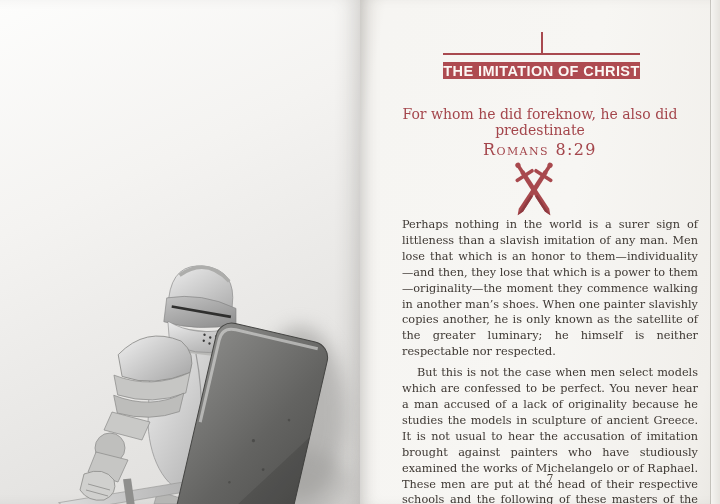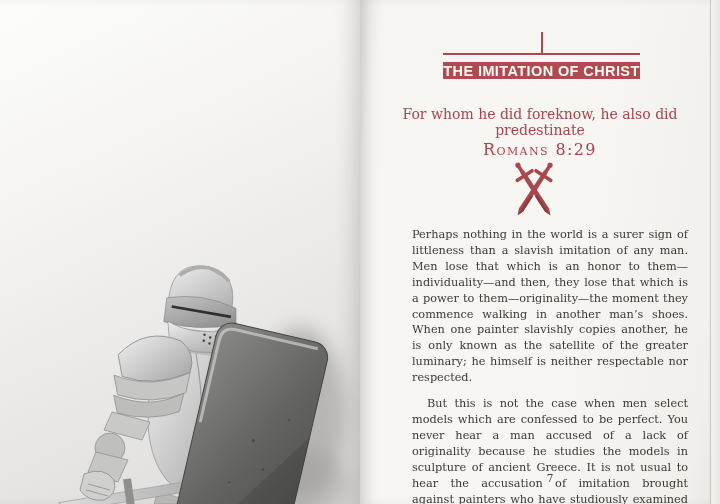--- a/index.html
+++ b/index.html
@@ -73,21 +73,21 @@
     position:absolute;left:0;top:162px;width:348px;
     display:flex;justify-content:center;
   }
   .body-text{
     position:absolute;left:42px;top:217px;width:296px;
     font-size:11.3px;
     line-height:15.9px;
     text-align:justify;
     color:#3e3833;
   }
-  .body-text p{margin:10px;}
+  .body-text p{margin:0;}
   .body-text p + p{margin-top:5px;text-indent:15px;}
   .page-number{
     position:absolute;left:42px;bottom:20px;width:296px;
     text-align:center;
     font-size:10.5px;
     color:#46403a;
   }
 </style>
 </head>
 <body>

